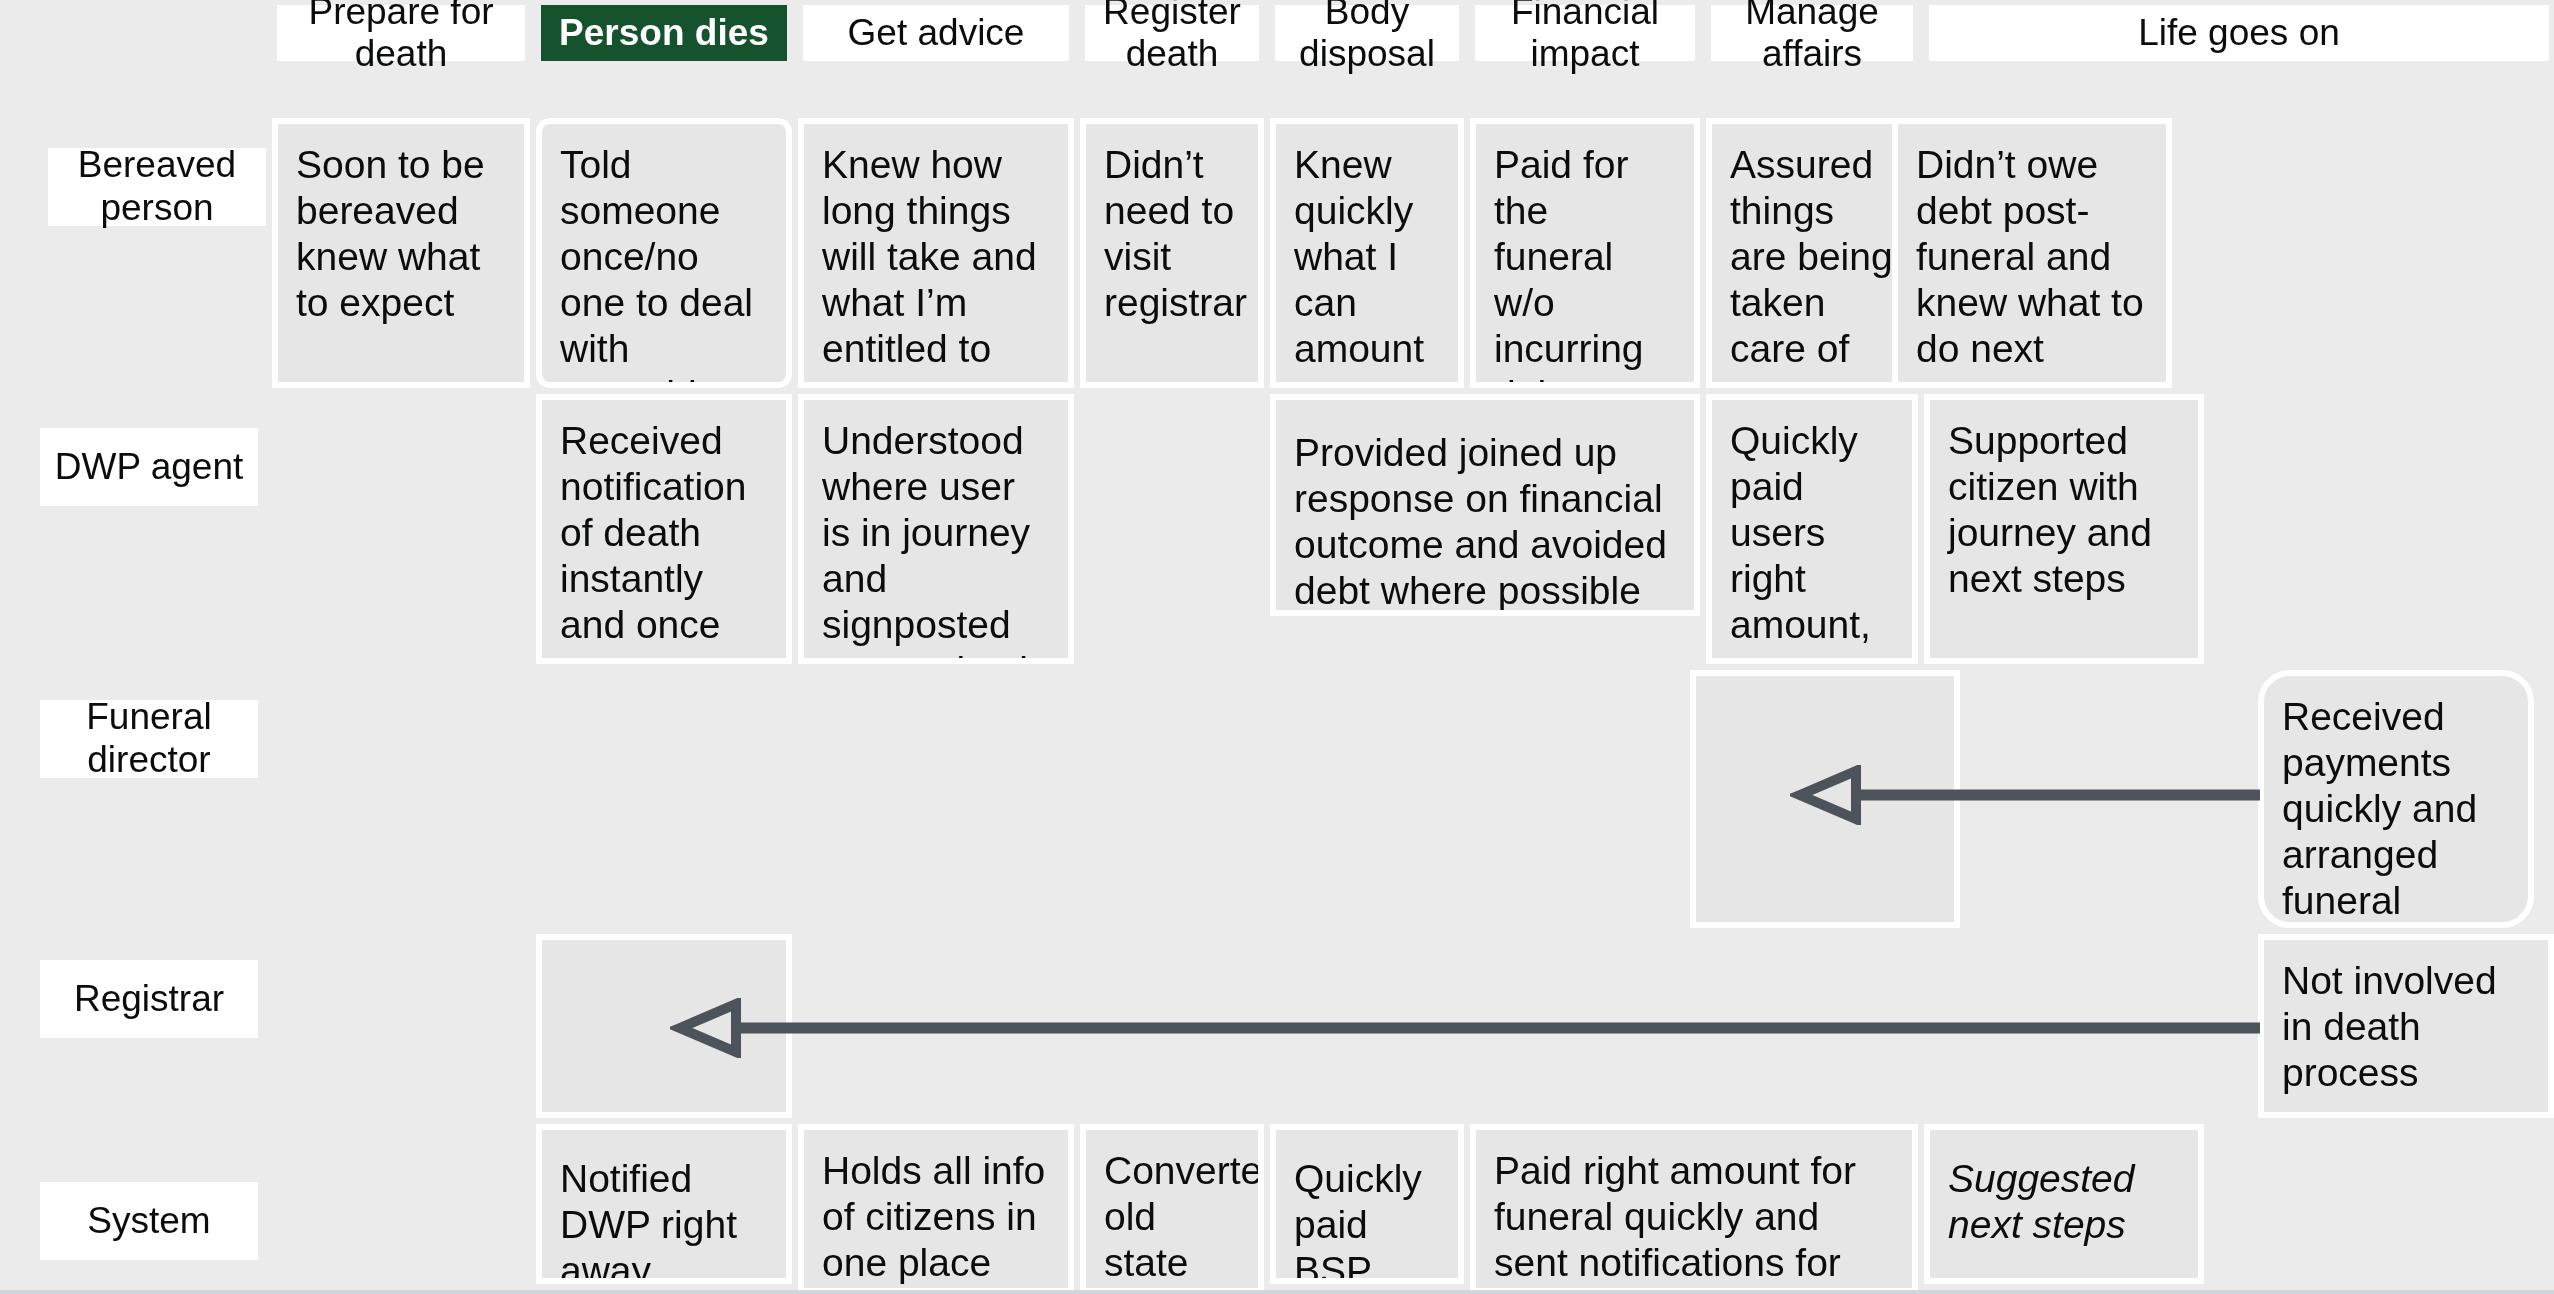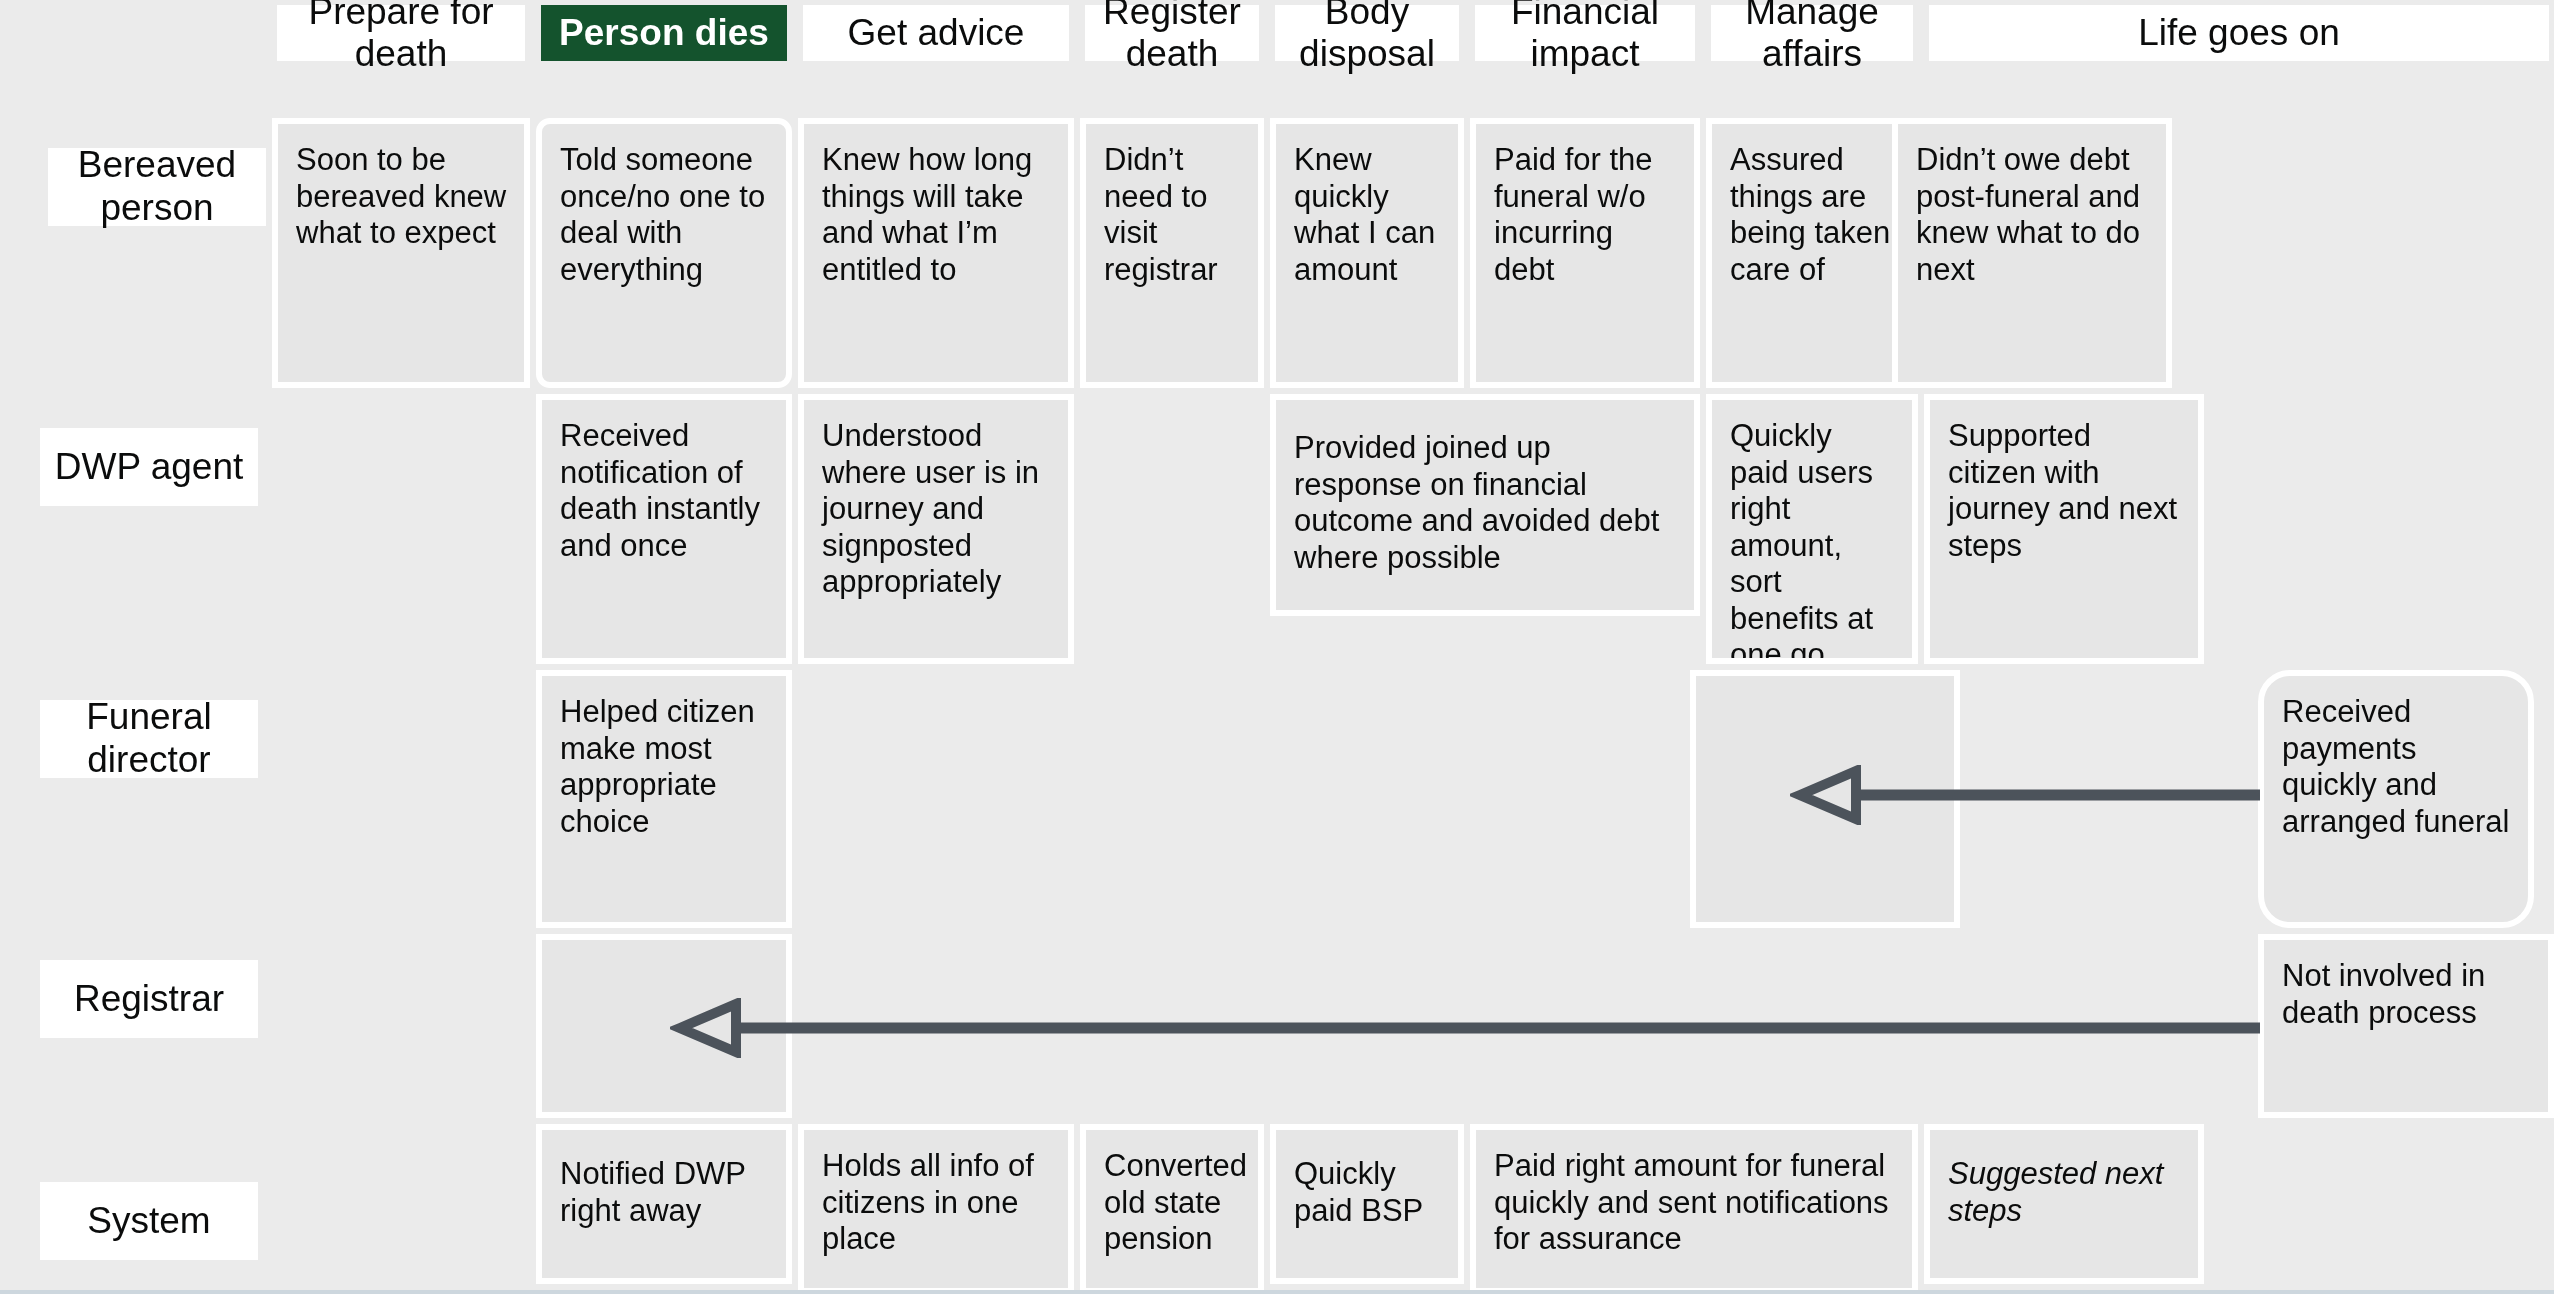--- a/index.html
+++ b/index.html
@@ -25,21 +25,21 @@
     box-sizing: border-box;
   }
 
   
   .cell {
     position: absolute;
     box-sizing: border-box;
     background: #e6e6e6;
     border: 6px solid #ffffff;
     padding: 18px 16px 14px 18px;
-    font-size: 31px;
+    font-size: 39px;
     line-height: 1.18;
     color: #0b0c0c;
     overflow: hidden;
   }
   .cell.empty { padding: 0; }
 
   .header-cell {
     position: absolute;
     box-sizing: border-box;
     background: #ffffff;
@@ -163,21 +163,20 @@
   <div class="cell" style="left:536px; top:394px; width:256px; height:270px;">Received notification of death instantly and once</div>
 
   <div class="cell" style="left:798px; top:394px; width:276px; height:270px;">Understood where user is in journey and signposted appropriately</div>
 
   <div class="cell" style="left:1270px; top:394px; width:430px; height:222px; padding-top:30px;">Provided joined up response on financial outcome and avoided debt where possible</div>
 
   <div class="cell" style="left:1706px; top:394px; width:212px; height:270px;">Quickly paid users right amount, sort benefits at one go</div>
 
   <div class="cell" style="left:1924px; top:394px; width:280px; height:270px;">Supported citizen with journey and next steps</div>
 
-  <div class="cell" style="left:536px; top:670px; width:256px; height:258px;">Helped citizen make most appropriate choice</div>
 
   <div class="cell empty" style="left:1690px; top:670px; width:270px; height:258px;"></div>
 
   <div class="cell" style="left:2258px; top:670px; width:276px; height:258px;border-radius:32px;">Received payments quickly and arranged funeral</div>
 
   <svg class="arrow" style="left:1790px; top:765px; width:470px; height:60px;" viewBox="0 0 470 60" xmlns="http://www.w3.org/2000/svg">
     <line x1="470" y1="30" x2="62" y2="30" stroke="#4c535b" stroke-width="11"></line>
     <path d="M 10 30 L 66 6 L 66 54 Z" fill="none" stroke="#4c535b" stroke-width="10" stroke-linejoin="miter"></path>
   </svg>
 

